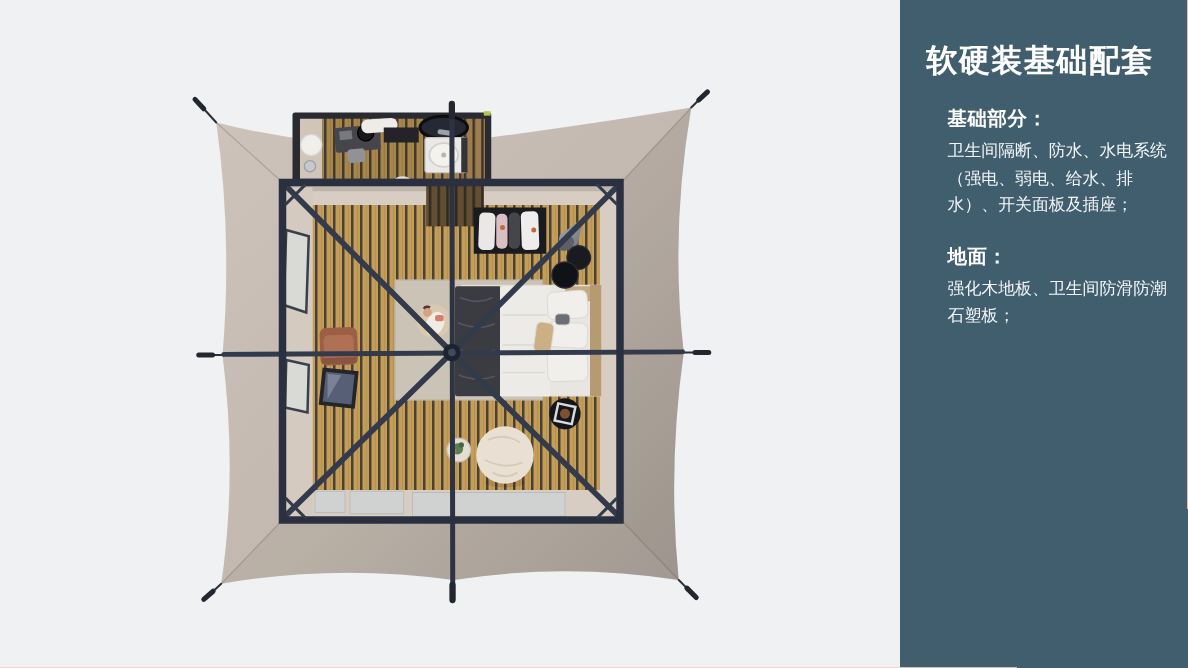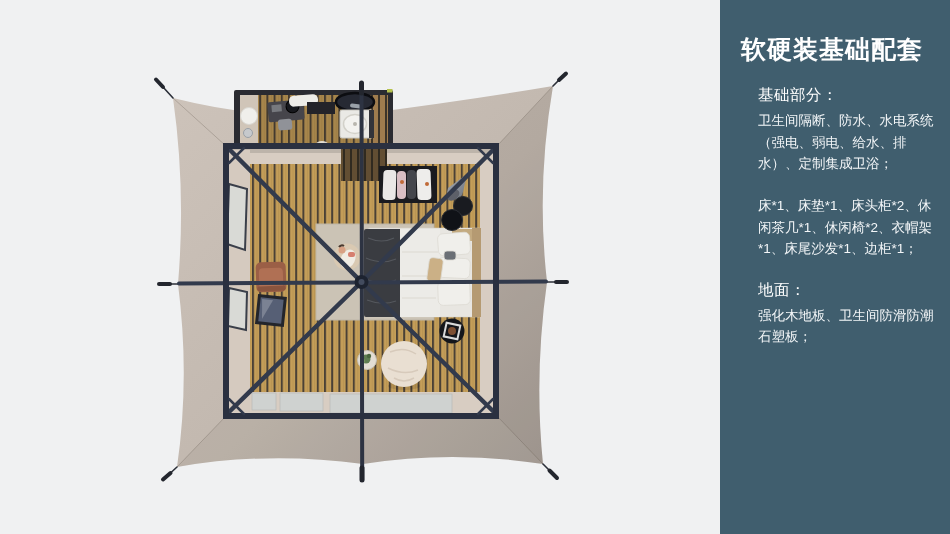--- a/index.html
+++ b/index.html
@@ -9,21 +9,21 @@
   .panel{
     position:absolute;left:720px;top:0;width:230px;height:534px;
     background:#405e6e;color:#ffffff;box-sizing:border-box;
     padding:34px 14px 0 38px;
   }
   .panel h1{
     font-size:25px;font-weight:800;letter-spacing:1px;
     margin:0 0 20px -17px;line-height:1.25;white-space:nowrap;
   }
   .sec{margin-bottom:20px;}
-  .sec h2{font-size:15.5px;font-weight:400;margin:0 0 4px 0;letter-spacing:0.5px;}
+  .sec h2{font-size:15.5px;font-weight:700;margin:0 0 4px 0;letter-spacing:0.5px;}
   .sec p{font-size:13.5px;line-height:1.6;margin:0;max-width:180px;color:#f3f6f8;}
 </style>
 </head>
 <body>
 
 <div class="stage">
 
   <svg class="plan" width="720" height="534" viewBox="0 0 720 534">
     <defs>
       <linearGradient id="canopyGrad" x1="0" y1="0" x2="1" y2="1">
@@ -239,25 +239,24 @@
       <circle cx="361.5" cy="282" r="7" fill="#1d2330"></circle>
       <circle cx="361.5" cy="282" r="3" fill="#424b5e"></circle>
     </g>
   </svg>
 
   <div class="panel">
     <h1>软硬装基础配套</h1>
 
     <div class="sec">
       <h2>基础部分：</h2>
-      <p>卫生间隔断、防水、水电系统（强电、弱电、给水、排水）、定制集成卫浴；</p>
-    </div>
-
-    <div class="sec">
-      <p>床*1、床垫*1、床头柜*2、休闲茶几*1、休闲椅*2、衣帽架*1、床尾沙发*1、边柜*1；</p>
+      <p>卫生间隔断、防水、水电系统（强电、弱电、给水、排水）、开关面板及插座；</p>
+    </div>
+
+    <div class="sec">
     </div>
 
 
     <div class="sec">
     </div>
 
     <div class="sec">
       <h2>地面：</h2>
       <p>强化木地板、卫生间防滑防潮石塑板；</p>
     </div>

